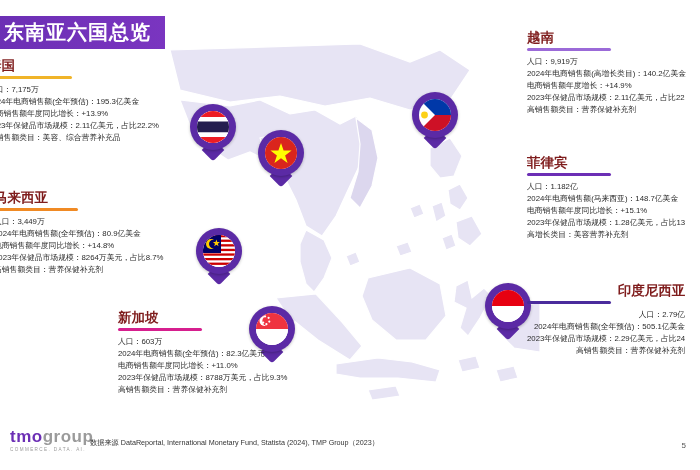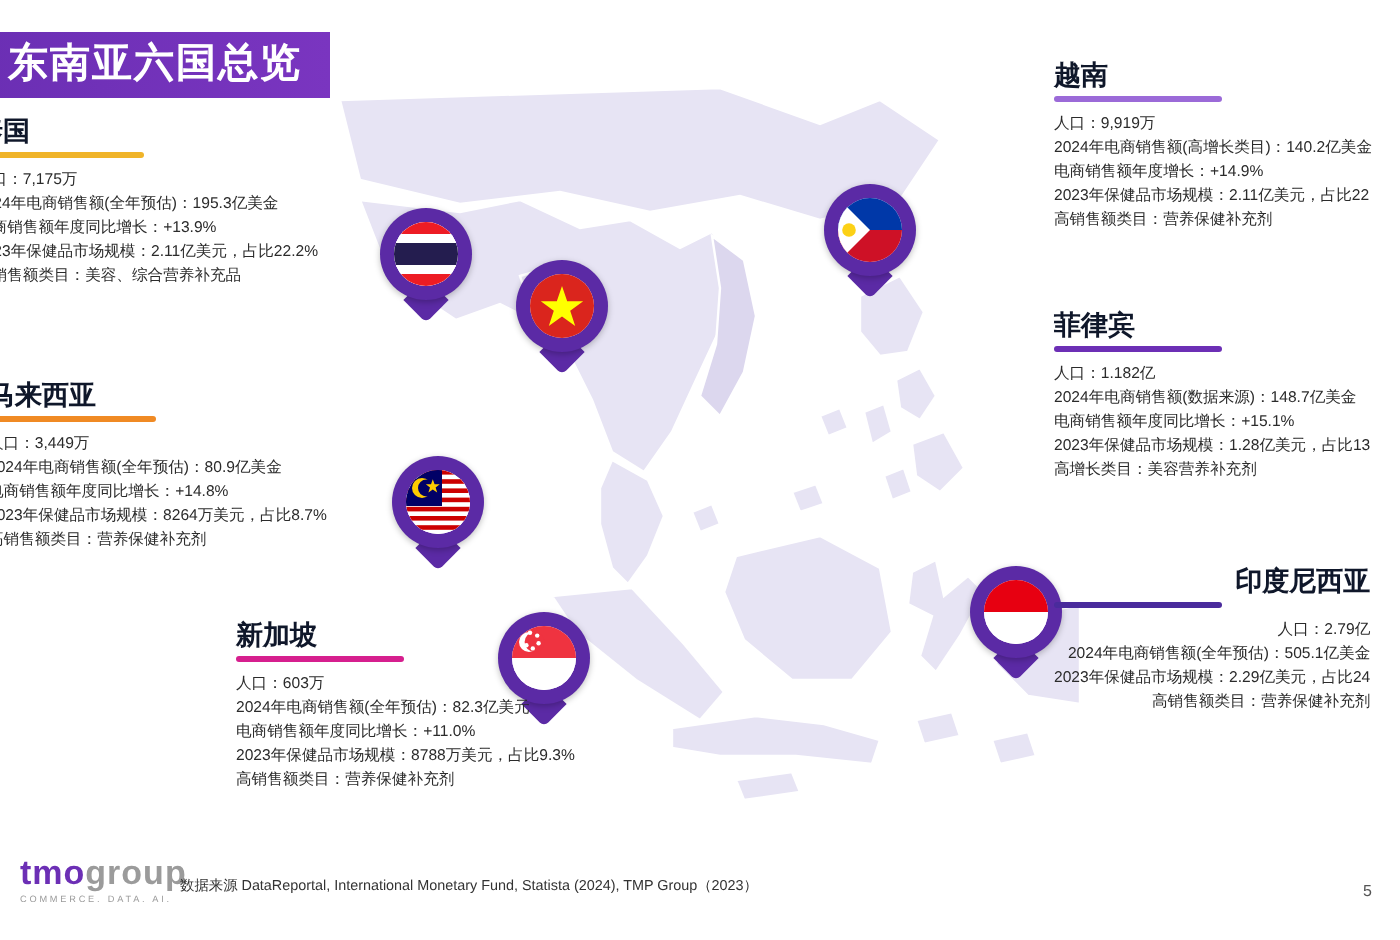--- a/index.html
+++ b/index.html
@@ -51,21 +51,21 @@
   .map-wrap svg { display: block; }
 
   
   .info {
     position: absolute;
     z-index: 30;
   }
   .info .head {
     font-size: 13.5px;
     font-weight: bold;
-    color: #0f172a;
+    color: #7f1d1d;
     line-height: 1.15;
     margin-bottom: 2px;
     white-space: nowrap;
   }
   .info .rule {
     height: 3px;
     width: 84px;
     margin: 1px 0 5px 0;
     border-radius: 2px;
   }
@@ -346,21 +346,21 @@
     <div class="line">2024年电商销售额(高增长类目)：140.2亿美金</div>
     <div class="line">电商销售额年度增长：+14.9%</div>
     <div class="line">2023年保健品市场规模：2.11亿美元，占比22</div>
     <div class="line">高销售额类目：营养保健补充剂</div>
   </div>
 
   <div class="info" id="info-philippines">
     <div class="head">菲律宾</div>
     <div class="rule" style="background:#6c2fb5"></div>
     <div class="line">人口：1.182亿</div>
-    <div class="line">2024年电商销售额(数据来源)：148.7亿美金</div>
+    <div class="line">2024年电商销售额(马来西亚)：148.7亿美金</div>
     <div class="line">电商销售额年度同比增长：+15.1%</div>
     <div class="line">2023年保健品市场规模：1.28亿美元，占比13</div>
     <div class="line">高增长类目：美容营养补充剂</div>
   </div>
 
   <div class="info" id="info-indonesia">
     <div class="head">印度尼西亚</div>
     <div class="rule" style="background:#4a2b9c"></div>
     <div class="line">人口：2.79亿</div>
     <div class="line">2024年电商销售额(全年预估)：505.1亿美金</div>

